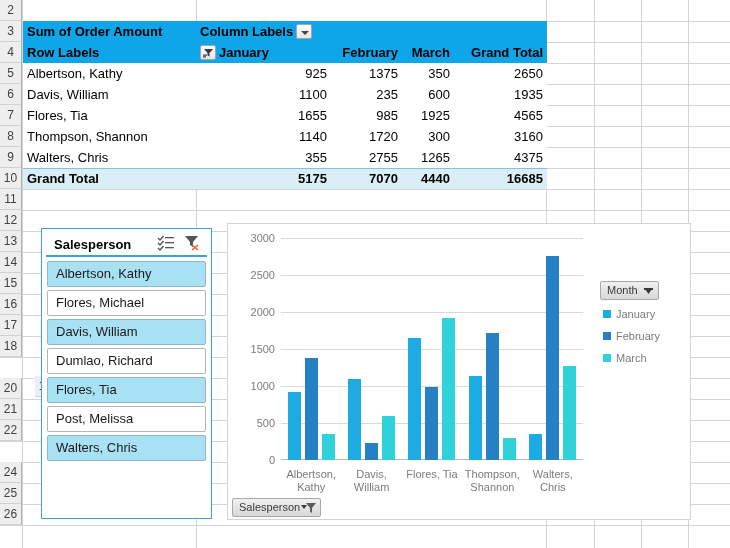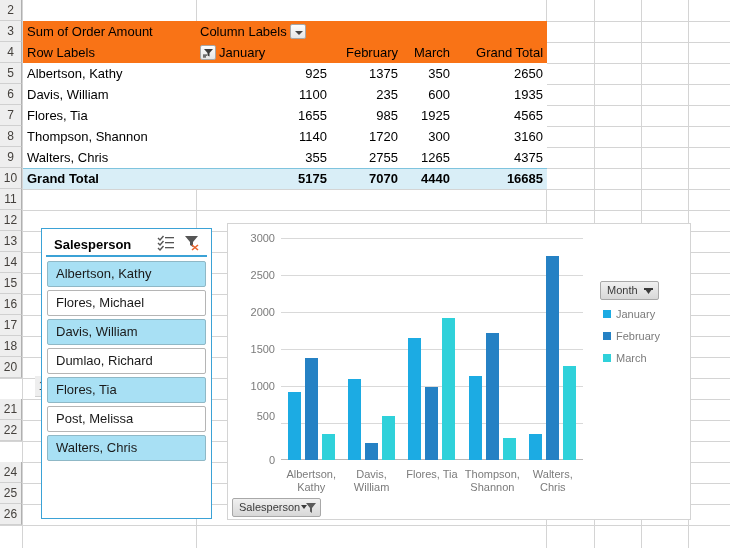--- a/index.html
+++ b/index.html
@@ -47,21 +47,21 @@
     color: #000;
   }
   #pivot td {
     height: 21px;
     padding: 0 4px;
     border: none;
     white-space: nowrap;
     overflow: hidden;
     vertical-align: middle;
   }
-  .pv-head { background: #f97316; font-weight: normal; }
+  .pv-head { background: #0ea5e9; font-weight: bold; }
   .pv-head-top td { padding-top: 1px; }
   .pv-row { background: #ffffff; }
   .pv-total { background: #d9eef7; font-weight: bold;
               border-top: 1px solid #7fc4de; }
   .pv-head-bot td { border-bottom: 1px solid #7fc4de; }
   .num { text-align: right; }
   .pv-filterbtn {
     display: inline-block;
     width: 16px; height: 15px;
     border: 1px solid #a6a6a6;
@@ -255,21 +255,21 @@
       <div class="rowhdr" style="top: 168px; height: 21px;">10</div>
       <div class="rowhdr" style="top: 189px; height: 21px;">11</div>
       <div class="rowhdr" style="top: 210px; height: 21px;">12</div>
       <div class="rowhdr" style="top: 231px; height: 21px;">13</div>
       <div class="rowhdr" style="top: 252px; height: 21px;">14</div>
       <div class="rowhdr" style="top: 273px; height: 21px;">15</div>
       <div class="rowhdr" style="top: 294px; height: 21px;">16</div>
       <div class="rowhdr" style="top: 315px; height: 21px;">17</div>
       <div class="rowhdr" style="top: 336px; height: 21px;">18</div>
       <div class="rowhdr" style="top: 376px; height: 21px; margin-left: 35px;">19</div>
-      <div class="rowhdr" style="top: 357px; height: 21px;">20</div>
+      <div class="rowhdr" style="top: 378px; height: 21px;">20</div>
       <div class="rowhdr" style="top: 399px; height: 21px;">21</div>
       <div class="rowhdr" style="top: 420px; height: 21px;">22</div>
       <div class="rowhdr" style="top: 441px; height: 21px; margin-top: 28px;">23</div>
       <div class="rowhdr" style="top: 462px; height: 21px;">24</div>
       <div class="rowhdr" style="top: 483px; height: 21px;">25</div>
       <div class="rowhdr" style="top: 504px; height: 21px;">26</div>
     </div>
 
   <table id="pivot">
     <colgroup>
@@ -373,21 +373,21 @@
         <div class="slicer-item unselected">Post, Melissa</div>
         <div class="slicer-item selected">Walters, Chris</div>
       </div>
   </div>
 
   <div id="chart">
     <div id="plot">
       <div id="gridlines">
           <div class="ytick" style="top: 222px;">0</div>
           <div class="gridline" style="top: 185px;"></div>
-          <div class="ytick" style="top: 178px;">500</div>
+          <div class="ytick" style="top: 185px;">500</div>
           <div class="gridline" style="top: 148px;"></div>
           <div class="ytick" style="top: 148px;">1000</div>
           <div class="gridline" style="top: 111px;"></div>
           <div class="ytick" style="top: 111px;">1500</div>
           <div class="gridline" style="top: 74px;"></div>
           <div class="ytick" style="top: 74px;">2000</div>
           <div class="gridline" style="top: 37px;"></div>
           <div class="ytick" style="top: 37px;">2500</div>
           <div class="gridline" style="top: 0px;"></div>
           <div class="ytick" style="top: 0px;">3000</div>

